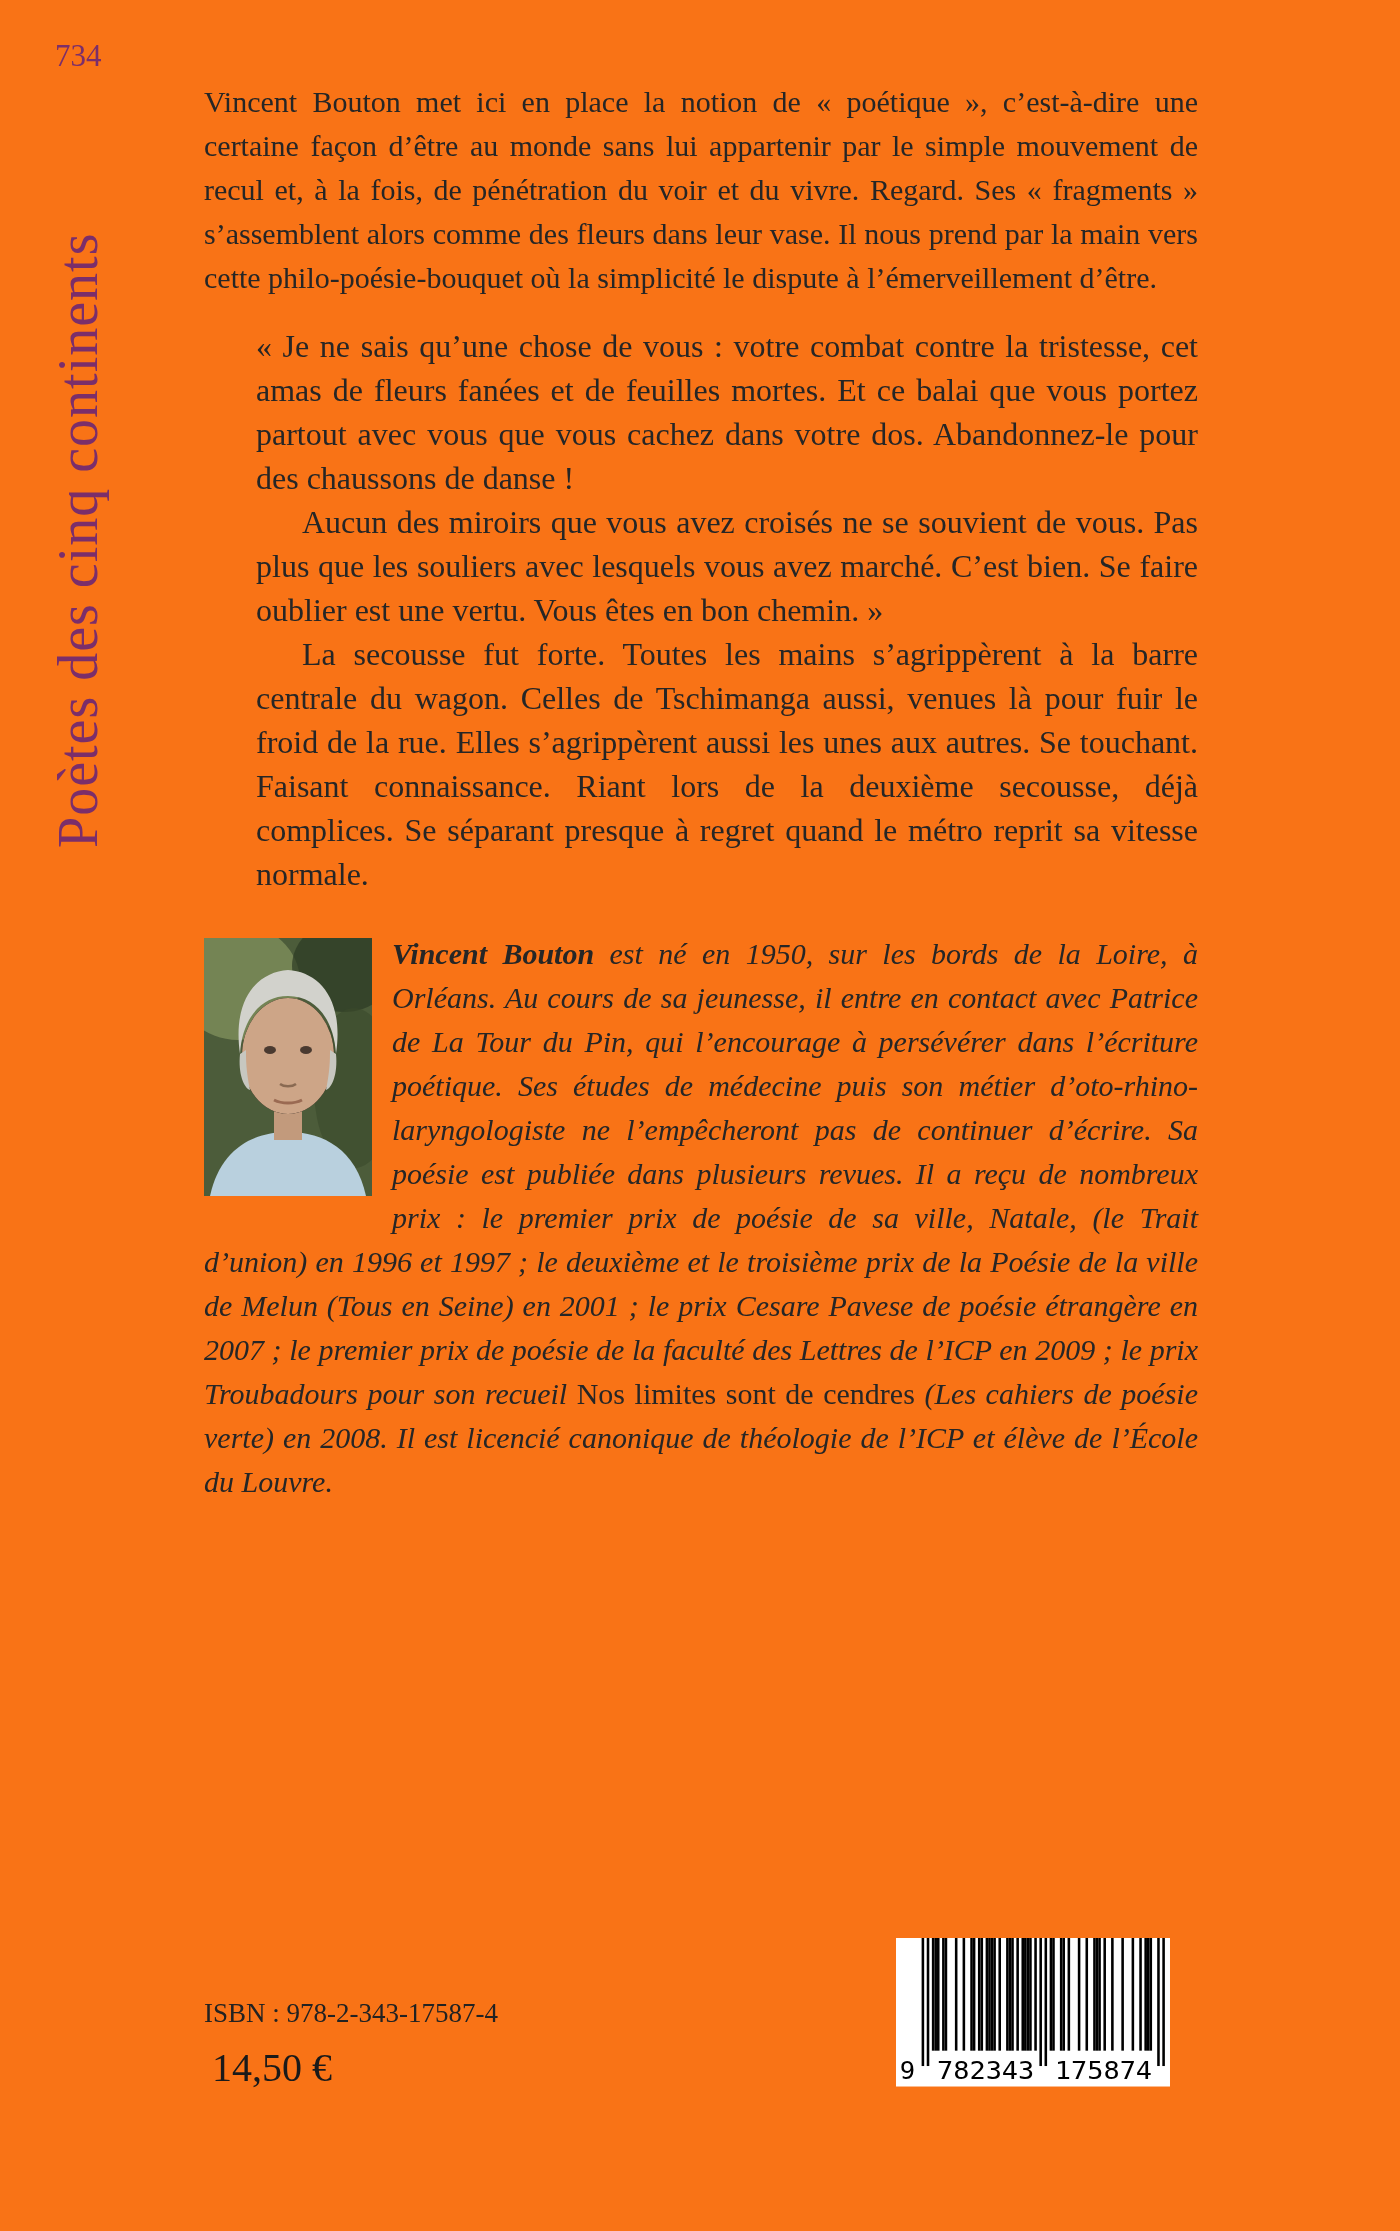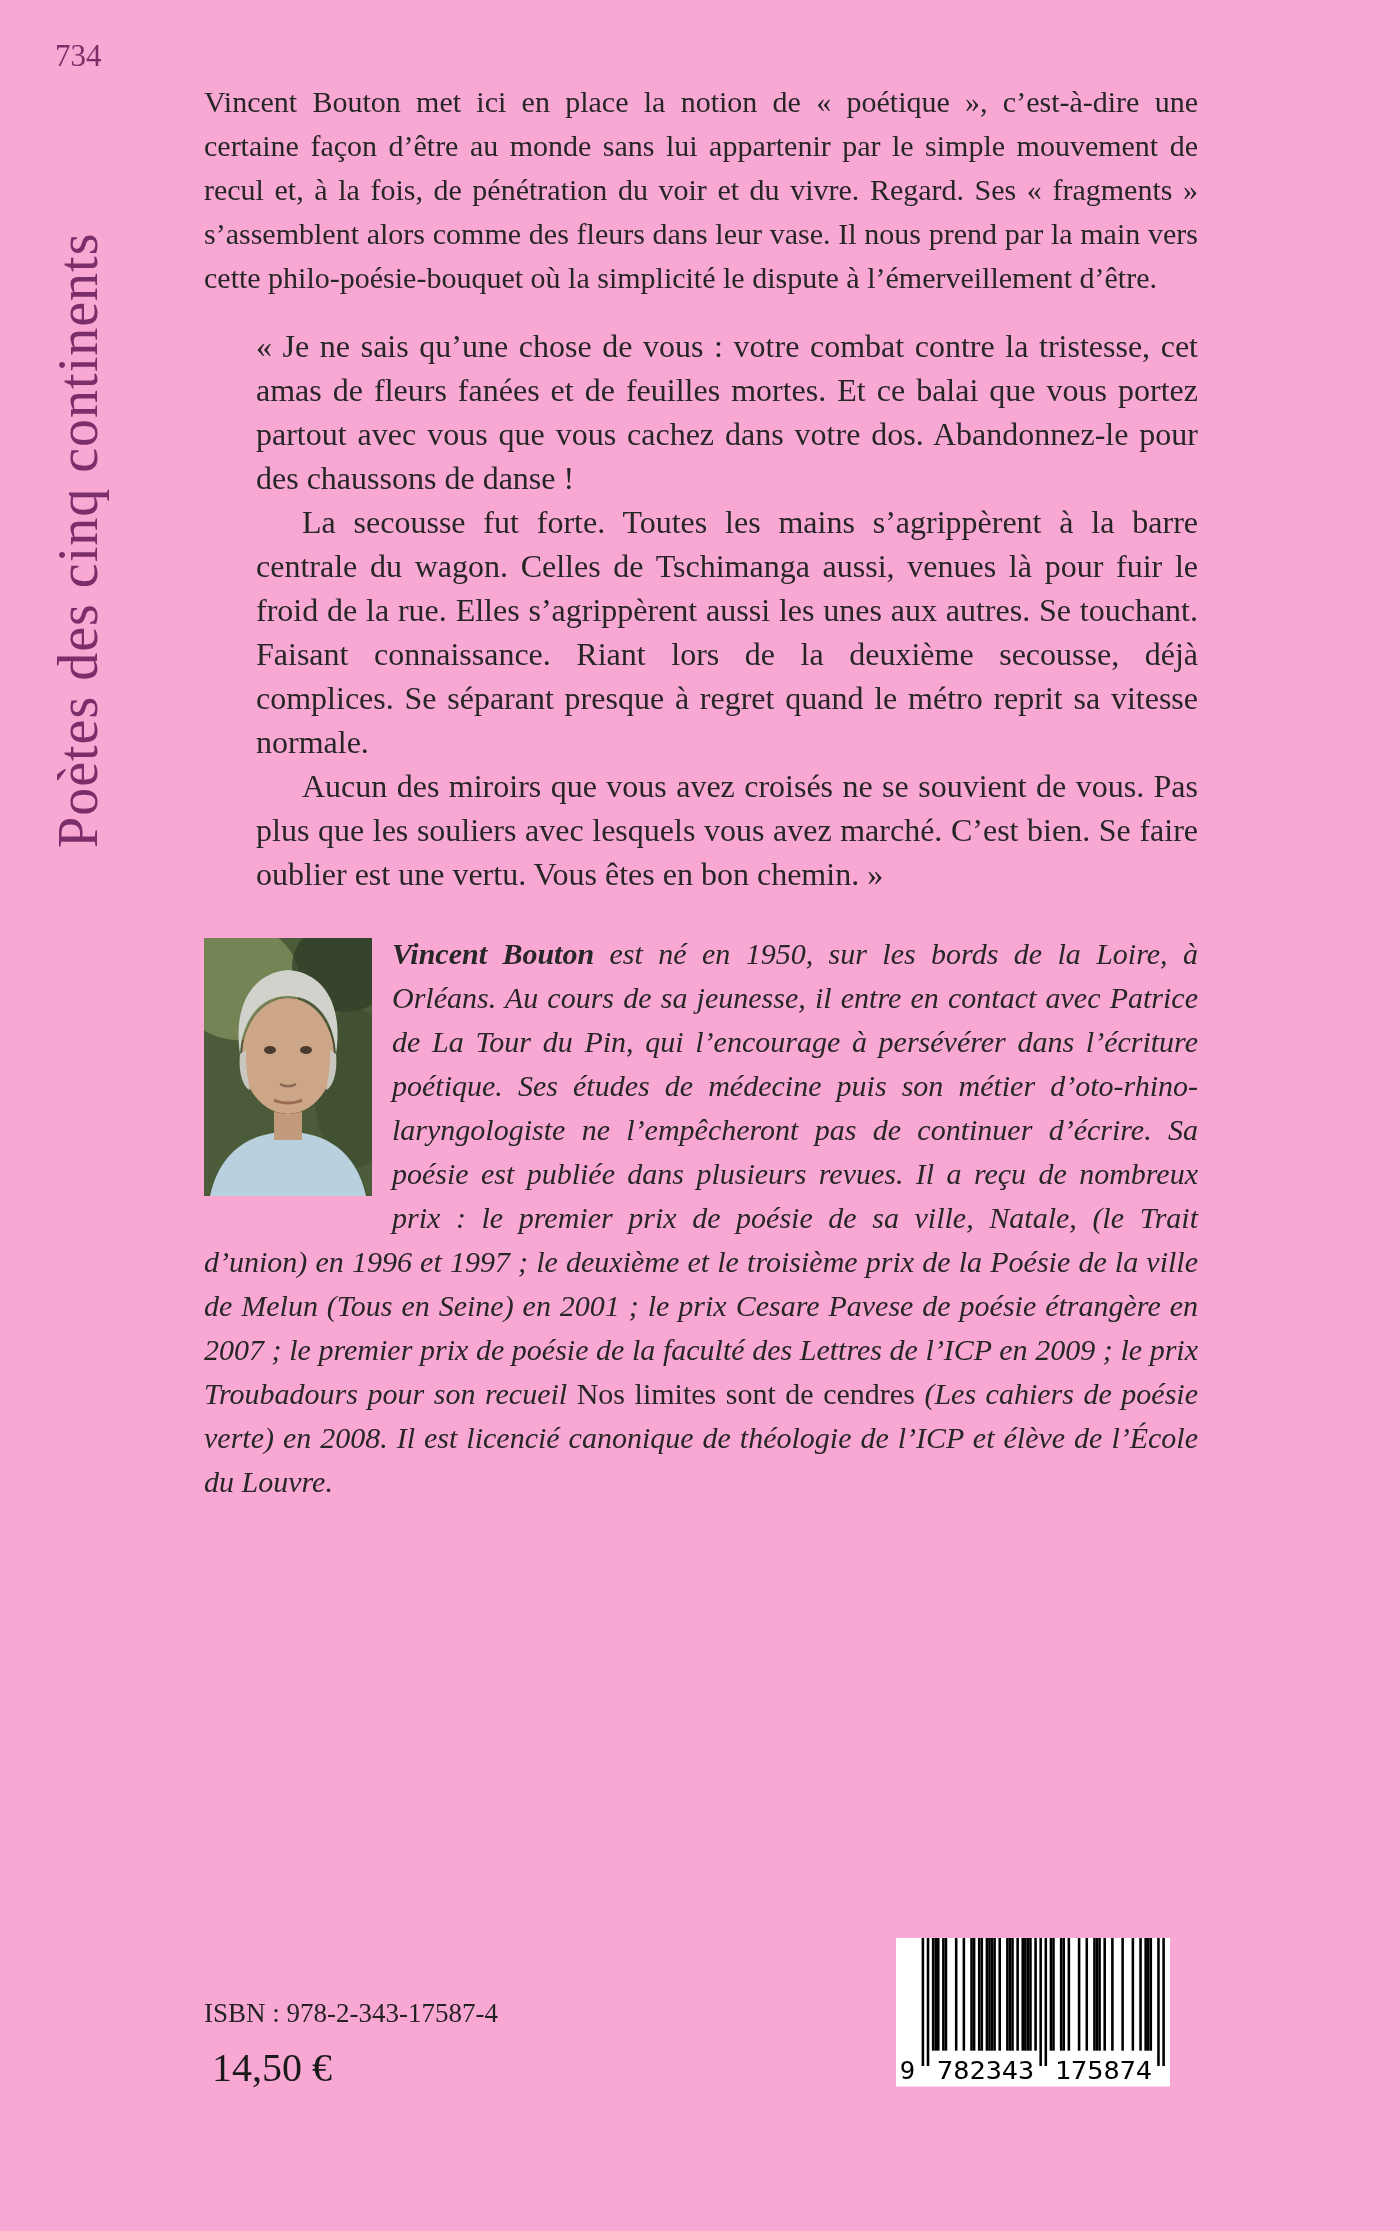--- a/index.html
+++ b/index.html
@@ -11,21 +11,21 @@
     height: 2231px;
     background: #ffffff;
     font-family: "Liberation Serif", "DejaVu Serif", serif;
     color: #262626;
     position: relative;
     overflow: hidden;
   }
   .page {
     position: absolute;
     inset: 0;
-    background: #f9a8d4;
+    background: #f97316;
     padding-left: 44px;
   }
   .page-number {
     position: absolute;
     left: 55px;
     top: 38px;
     font-size: 31px;
     color: var(--accent, #7b2e6a);
   }
   .collection-vertical {
@@ -132,22 +132,22 @@
 
   <div class="collection-vertical">Poètes des cinq continents</div>
 
   <div class="main">
 
 
     <p class="blurb">Vincent Bouton met ici en place la notion de « poétique », c’est-à-dire une certaine façon d’être au monde sans lui appartenir par le simple mouvement de recul et, à la fois, de pénétration du voir et du vivre. Regard. Ses « fragments » s’assemblent alors comme des fleurs dans leur vase. Il nous prend par la main vers cette philo-poésie-bouquet où la simplicité le dispute à l’émerveillement d’être.</p>
 
     <div class="quote">
       <p>«  Je ne sais qu’une chose de vous : votre combat contre la tristesse, cet amas de fleurs fanées et de feuilles mortes. Et ce balai que vous portez partout avec vous que vous cachez dans votre dos. Abandonnez-le pour des chaussons de danse !</p>
+      <p class="indent">Aucun des miroirs que vous avez croisés ne se souvient de vous. Pas plus que les souliers avec lesquels vous avez marché. C’est bien. Se faire oublier est une vertu. Vous êtes en bon chemin. »</p>
       <p class="indent">La secousse fut forte. Toutes les mains s’agrippèrent à la barre centrale du wagon. Celles de Tschimanga aussi, venues là pour fuir le froid de la rue. Elles s’agrippèrent aussi les unes aux autres. Se touchant. Faisant connaissance. Riant lors de la deuxième secousse, déjà complices. Se séparant presque à regret quand le métro reprit sa vitesse normale.</p>
-      <p class="indent">Aucun des miroirs que vous avez croisés ne se souvient de vous. Pas plus que les souliers avec lesquels vous avez marché. C’est bien. Se faire oublier est une vertu. Vous êtes en bon chemin. »</p>
     </div>
 
     <div class="bio">
       <div class="photo">
         <svg viewBox="0 0 168 258" width="168" height="258">
           <rect width="168" height="258" fill="#4c5c3a"></rect>
           <ellipse cx="34" cy="44" rx="62" ry="58" fill="#8a9a62" opacity="0.65"></ellipse>
           <ellipse cx="140" cy="28" rx="52" ry="46" fill="#2c3a24" opacity="0.7"></ellipse>
           <ellipse cx="150" cy="150" rx="40" ry="80" fill="#3a4a2c" opacity="0.6"></ellipse>
           <path d="M6,258 C16,212 48,194 84,194 C120,194 152,212 162,258 Z" fill="#b9d0de"></path>

